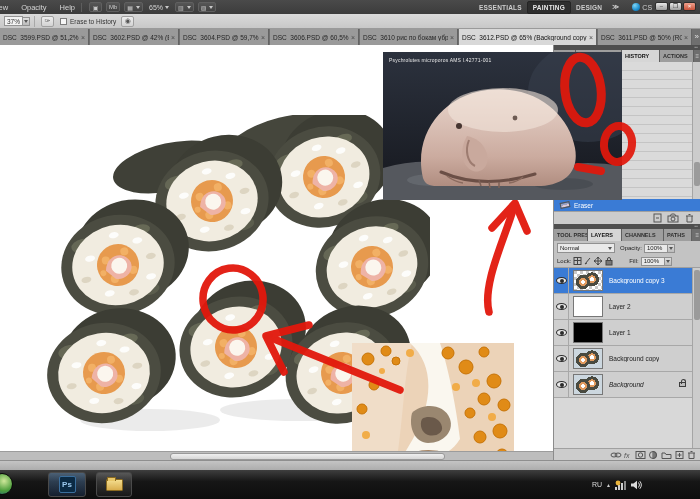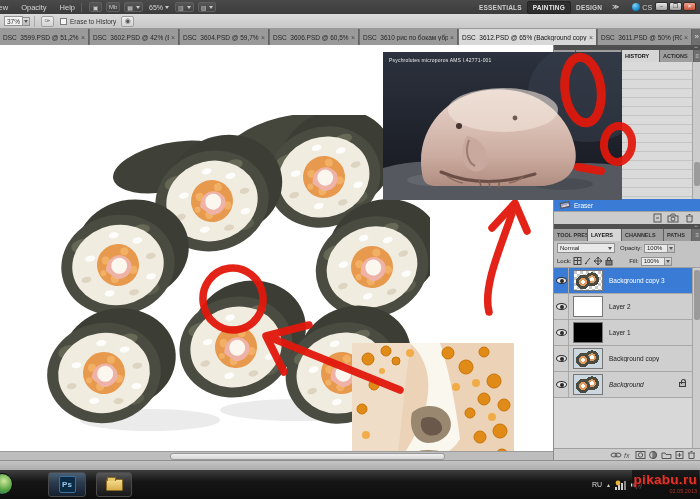--- a/index.html
+++ b/index.html
@@ -533,19 +533,15 @@
             <rect x="9" y="1" width="2" height="9" fill="#8a8a8a"></rect>
           </g>
         <circle cx="3" cy="3" r="2.4" fill="#e8b33a"></circle>
       </svg>
       <svg width="11" height="10" viewBox="0 0 11 10">
         <path d="M0 3.5 h2.5 L6 .7 V9.3 L2.5 6.5 H0 Z" fill="#dcdcdc"></path>
         <path d="M7.5 2.5 a4 4 0 0 1 0 5 M8.8 1.2 a6 6 0 0 1 0 7.6" stroke="#dcdcdc" fill="none" stroke-width="1"></path>
       </svg>
       <span style="width:52px"></span>
     </div>
-    <div id="watermark">
-      <span class="wm">pikabu.ru</span>
-      <span class="wmdate">02.05.2013</span>
-    </div>
   </div>
 
 </div>
 
 </body></html>

